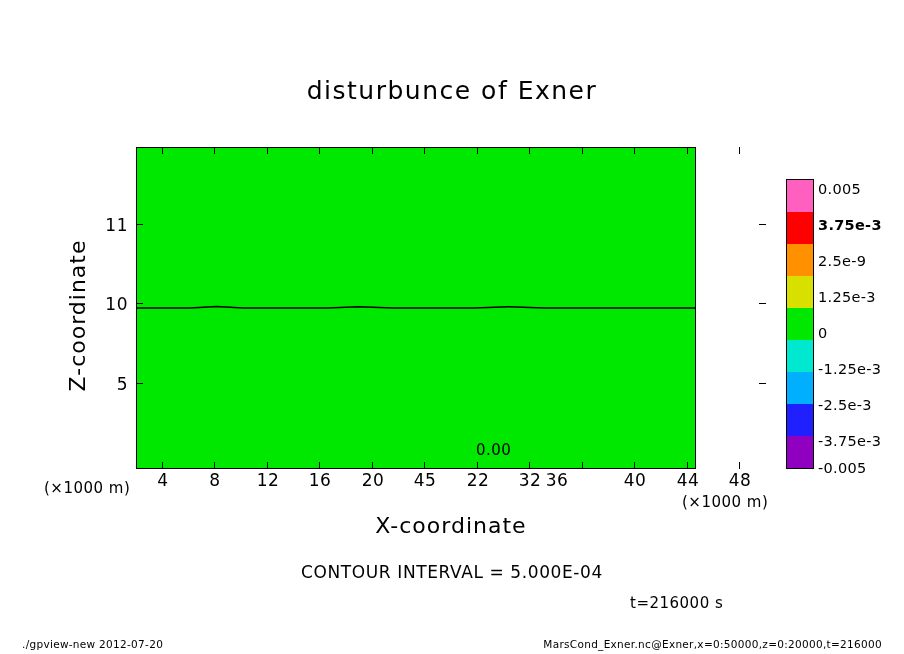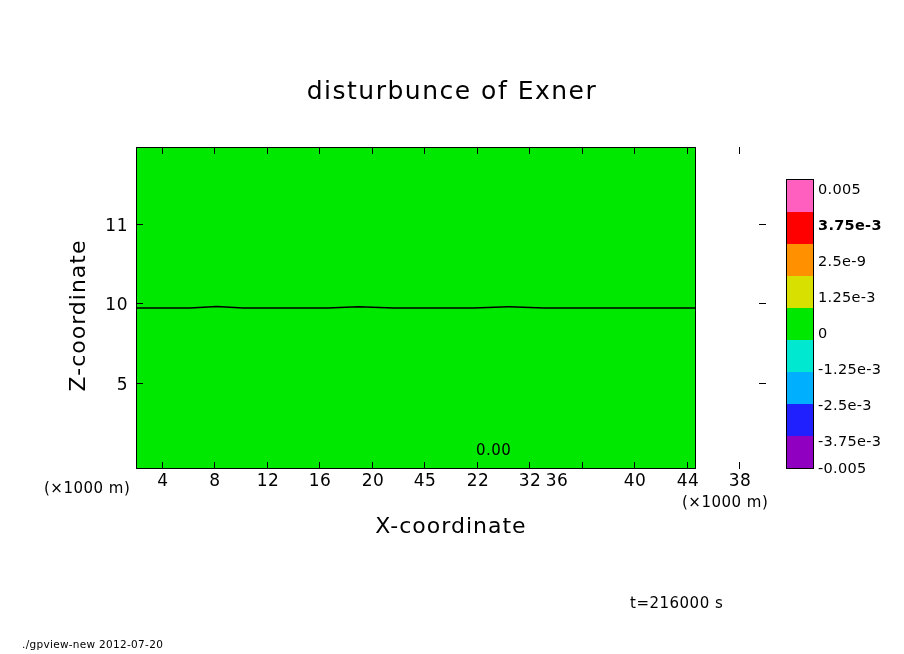--- a/index.html
+++ b/index.html
@@ -222,21 +222,21 @@
   <div class="tick-label-x" style="left:193px; top:470px;">8</div>
   <div class="tick-label-x" style="left:246px; top:470px;">12</div>
   <div class="tick-label-x" style="left:298px; top:470px;">16</div>
   <div class="tick-label-x" style="left:351px; top:470px;">20</div>
   <div class="tick-label-x" style="left:403px; top:470px;">45</div>
   <div class="tick-label-x" style="left:456px; top:470px;">22</div>
   <div class="tick-label-x" style="left:508px; top:470px;">32</div>
   <div class="tick-label-x" style="left:535px; top:470px;">36</div>
   <div class="tick-label-x" style="left:613px; top:470px;">40</div>
   <div class="tick-label-x" style="left:666px; top:470px;">44</div>
-  <div class="tick-label-x" style="left:718px; top:470px;">38</div>
+  <div class="tick-label-x" style="left:718px; top:470px;">48</div>
 
   <div class="tick-y" style="left:136px; top:383px;"></div>
   <div class="tick-y" style="left:136px; top:303px;"></div>
   <div class="tick-y" style="left:136px; top:224px;"></div>
   <div class="tick-y" style="left:759px; top:383px;"></div>
   <div class="tick-y" style="left:759px; top:303px;"></div>
   <div class="tick-y" style="left:759px; top:224px;"></div>
 
   <div class="tick-label-y" style="left:88px; top:374px;">5</div>
   <div class="tick-label-y" style="left:88px; top:294px;">10</div>
@@ -262,16 +262,18 @@
   <div class="cb-label" style="top:181px;">0.005</div>
   <div class="cb-label" style="top:217px;font-weight:bold;">3.75e-3</div>
   <div class="cb-label" style="top:253px;">2.5e-9</div>
   <div class="cb-label" style="top:289px;">1.25e-3</div>
   <div class="cb-label" style="top:325px;">0</div>
   <div class="cb-label" style="top:361px;">-1.25e-3</div>
   <div class="cb-label" style="top:397px;">-2.5e-3</div>
   <div class="cb-label" style="top:433px;">-3.75e-3</div>
   <div class="cb-label" style="top:460px;">-0.005</div>
 
+  <div id="contour-interval">CONTOUR INTERVAL = 5.000E-04</div>
   <div id="time-label">t=216000 s</div>
   <div id="footer-left">./gpview-new  2012-07-20</div>
+  <div id="footer-right">MarsCond_Exner.nc@Exner,x=0:50000,z=0:20000,t=216000</div>
 
 </div>
 
 </body></html>

